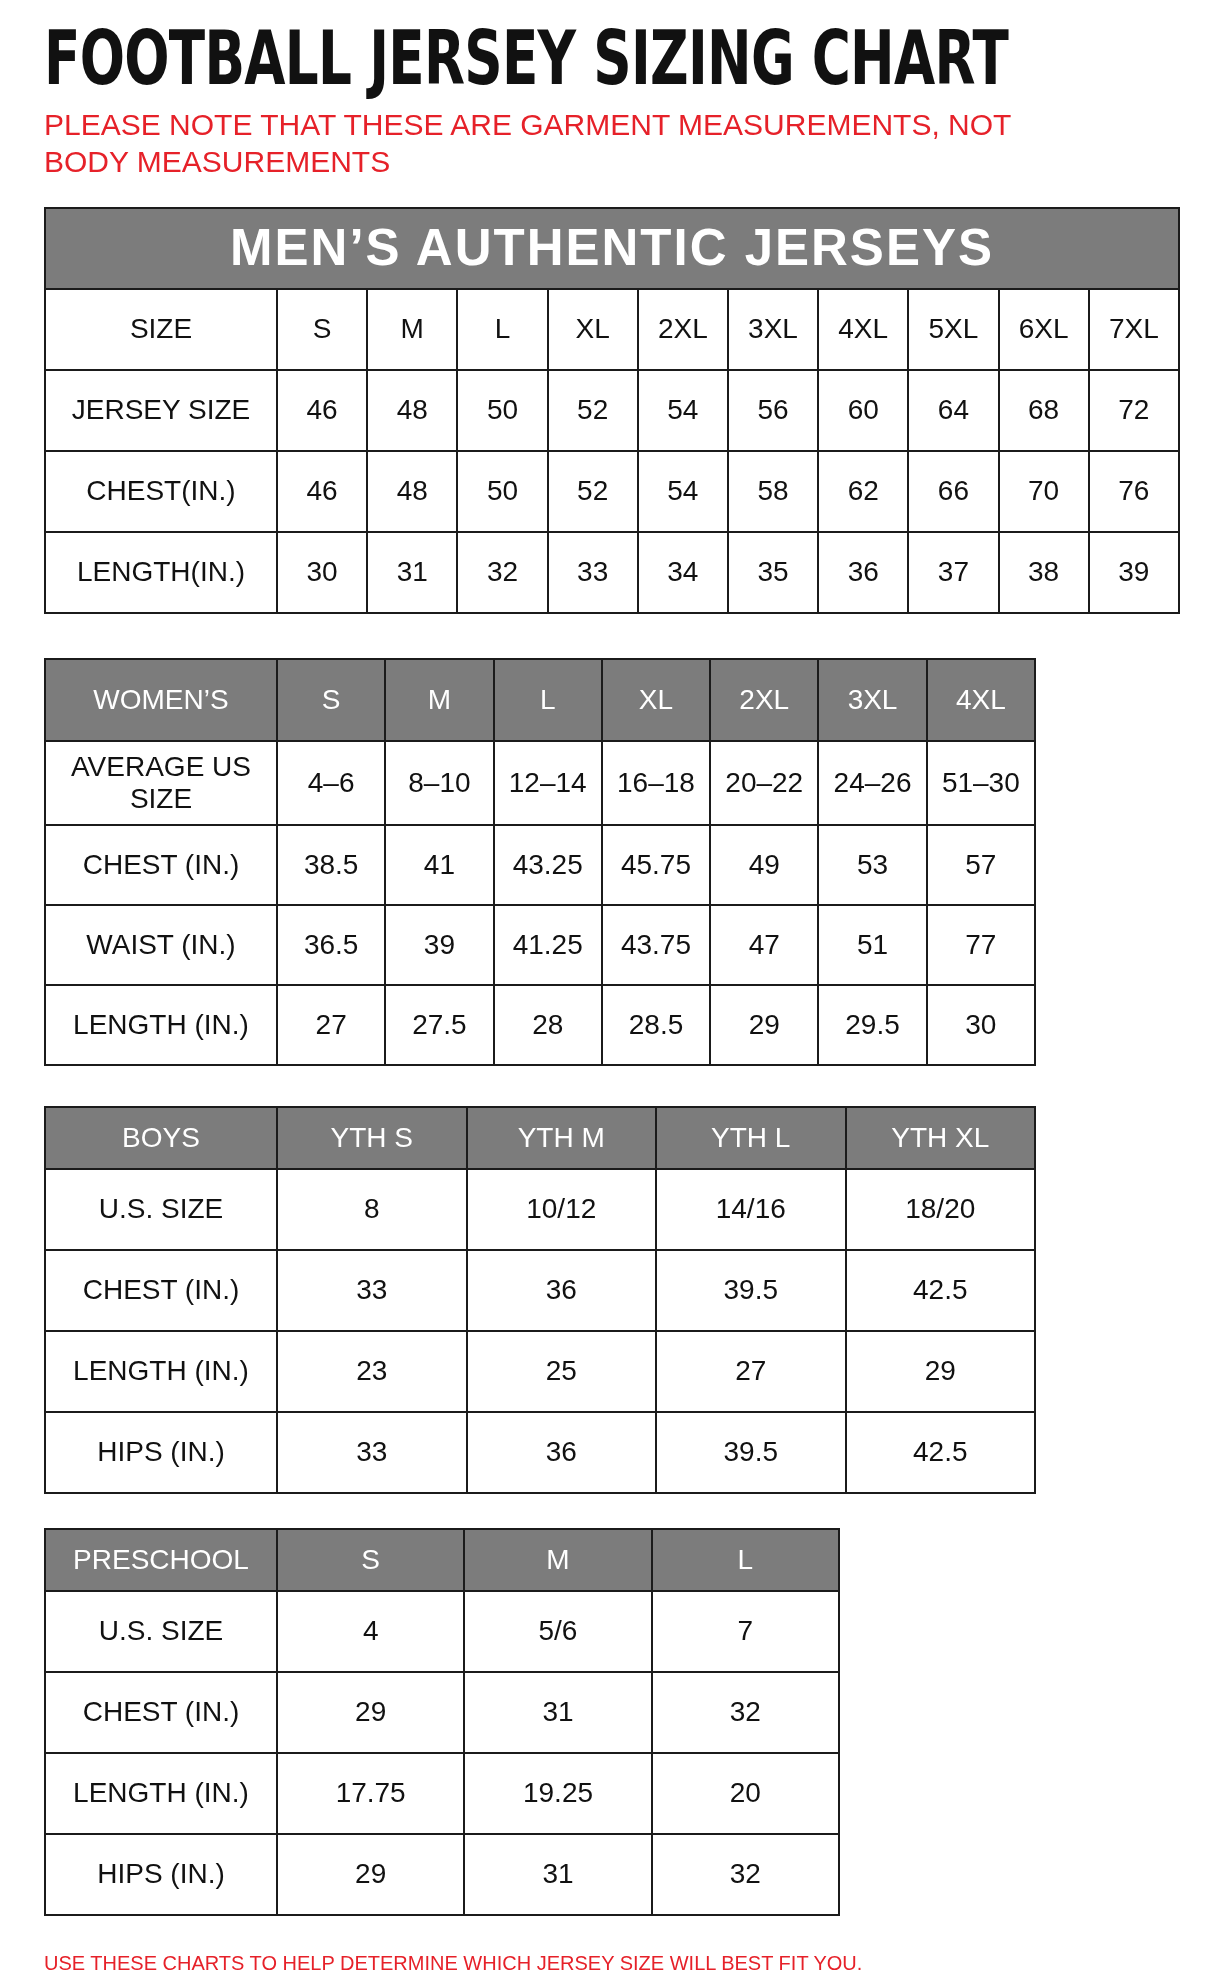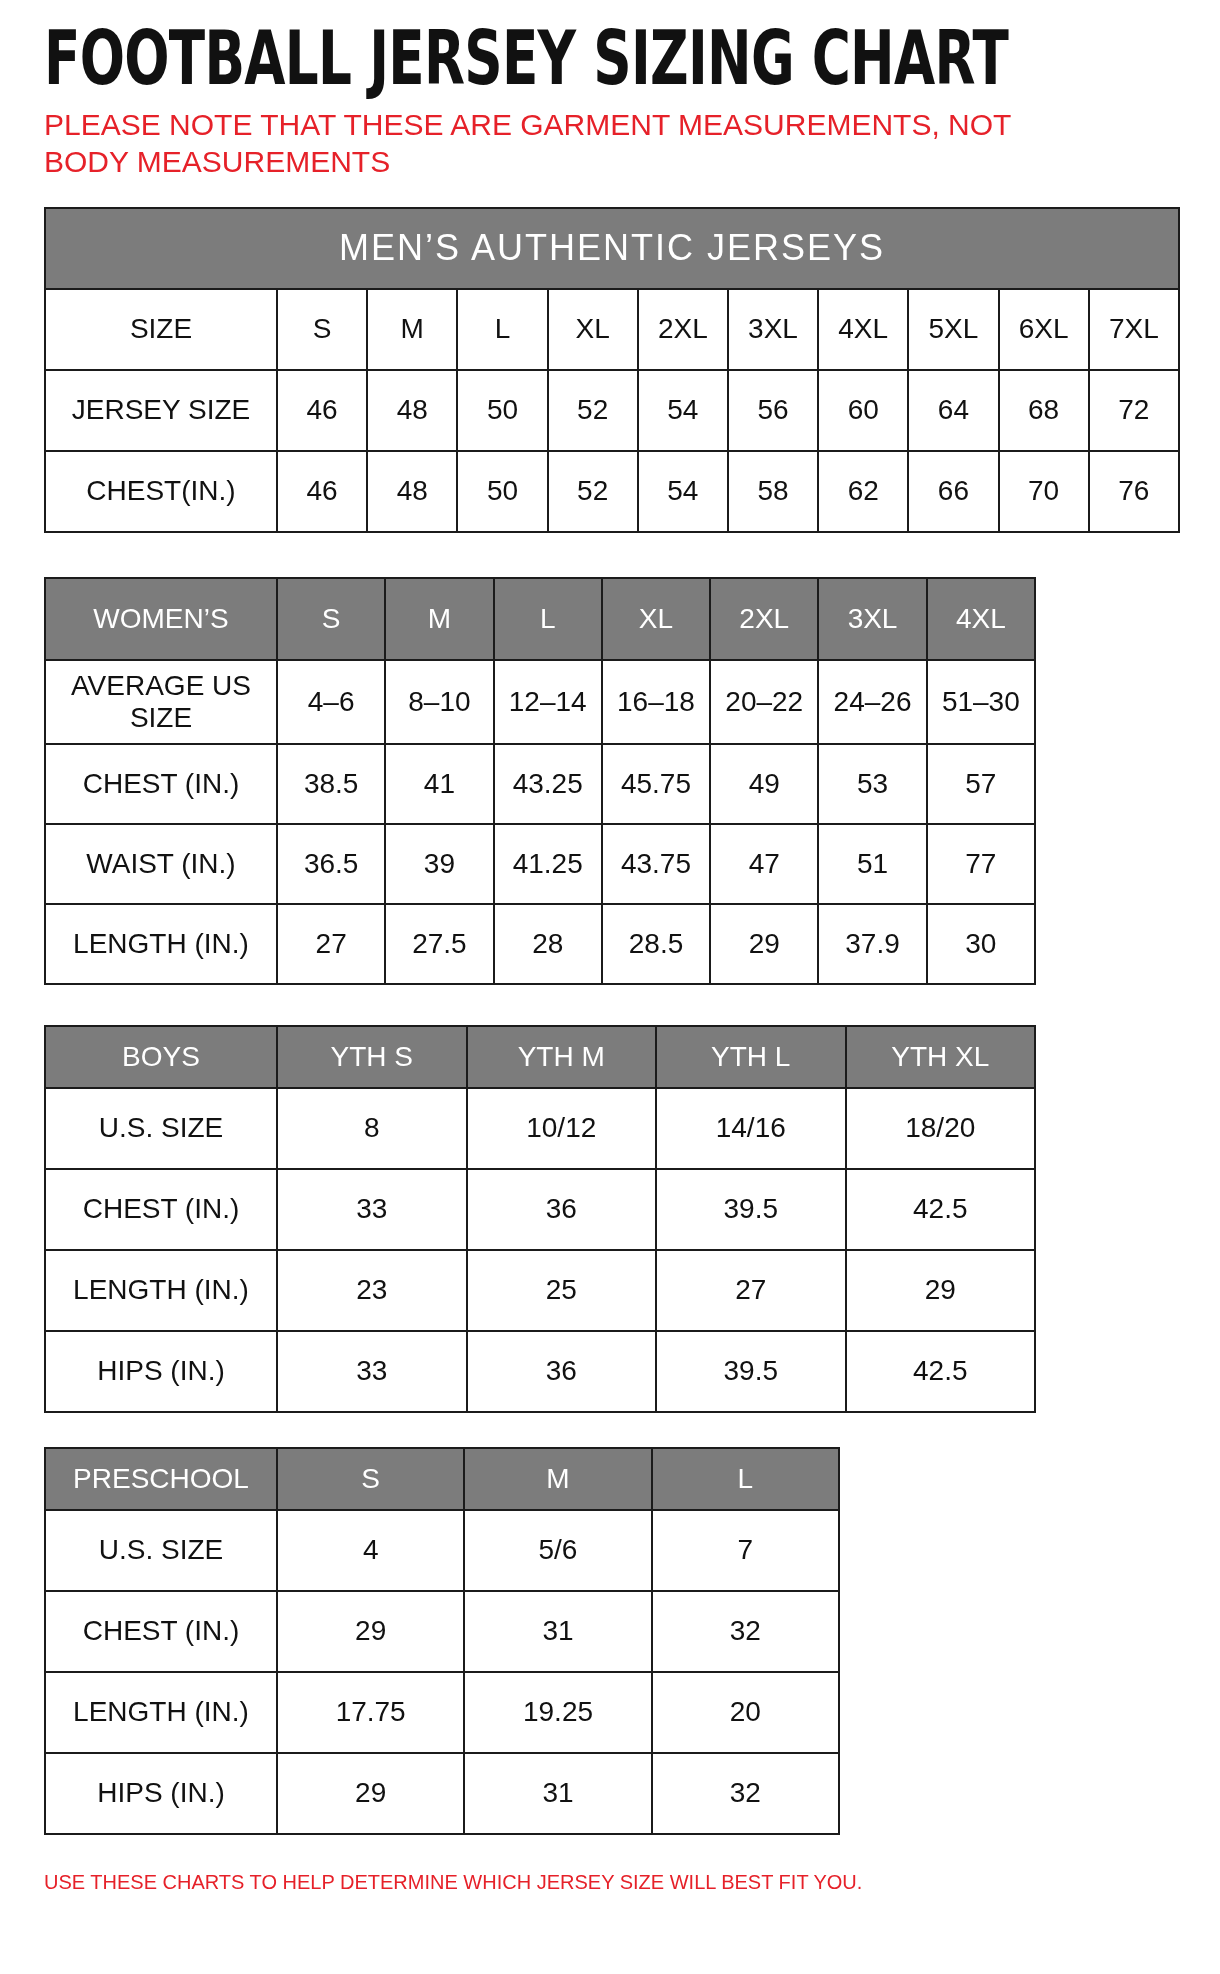--- a/index.html
+++ b/index.html
@@ -51,22 +51,23 @@
   td:first-child{padding:9px 20px;}
   thead th{
     background:var(--gray);
     color:#ffffff;
   }
   
   .t-mens{width:1136px;margin:0 0 44px 0;}
   .t-mens .c-label{width:232px;}
   .t-mens td,.t-mens thead th{height:81px;}
   .t-mens .banner{
-    font-size:36px;
+    font-size:51px;
     letter-spacing:2px;
+    font-weight:bold;
   }
   
   .t-womens{width:992px;margin:0 0 40px 0;}
   .t-womens .c-label{width:232px;}
   .t-womens thead th{height:82px;}
   .t-womens td{height:80px;}
   
   .t-boys{width:992px;margin:0 0 34px 0;border-radius:24px;}
   .t-boys .c-label{width:232px;}
   .t-boys thead th{height:62px;}
@@ -135,20 +136,33 @@
           <td>48</td>
           <td>50</td>
           <td>52</td>
           <td>54</td>
           <td>58</td>
           <td>62</td>
           <td>66</td>
           <td>70</td>
           <td>76</td>
         </tr>
+        <tr>
+          <td>LENGTH(IN.)</td>
+          <td>30</td>
+          <td>31</td>
+          <td>32</td>
+          <td>33</td>
+          <td>34</td>
+          <td>35</td>
+          <td>36</td>
+          <td>37</td>
+          <td>38</td>
+          <td>39</td>
+        </tr>
       </tbody>
   </table>
 
   <table class="t-womens">
     <colgroup>
         <col class="c-label">
         <col span="7" class="c-data">
       </colgroup>
     <thead>
       <tr>
@@ -193,21 +207,21 @@
           <td>51</td>
           <td>77</td>
         </tr>
         <tr>
           <td>LENGTH (IN.)</td>
           <td>27</td>
           <td>27.5</td>
           <td>28</td>
           <td>28.5</td>
           <td>29</td>
-          <td>37.9</td>
+          <td>29.5</td>
           <td>30</td>
         </tr>
       </tbody>
   </table>
 
   <table class="t-boys">
     <colgroup>
         <col class="c-label">
         <col span="4" class="c-data">
       </colgroup>

